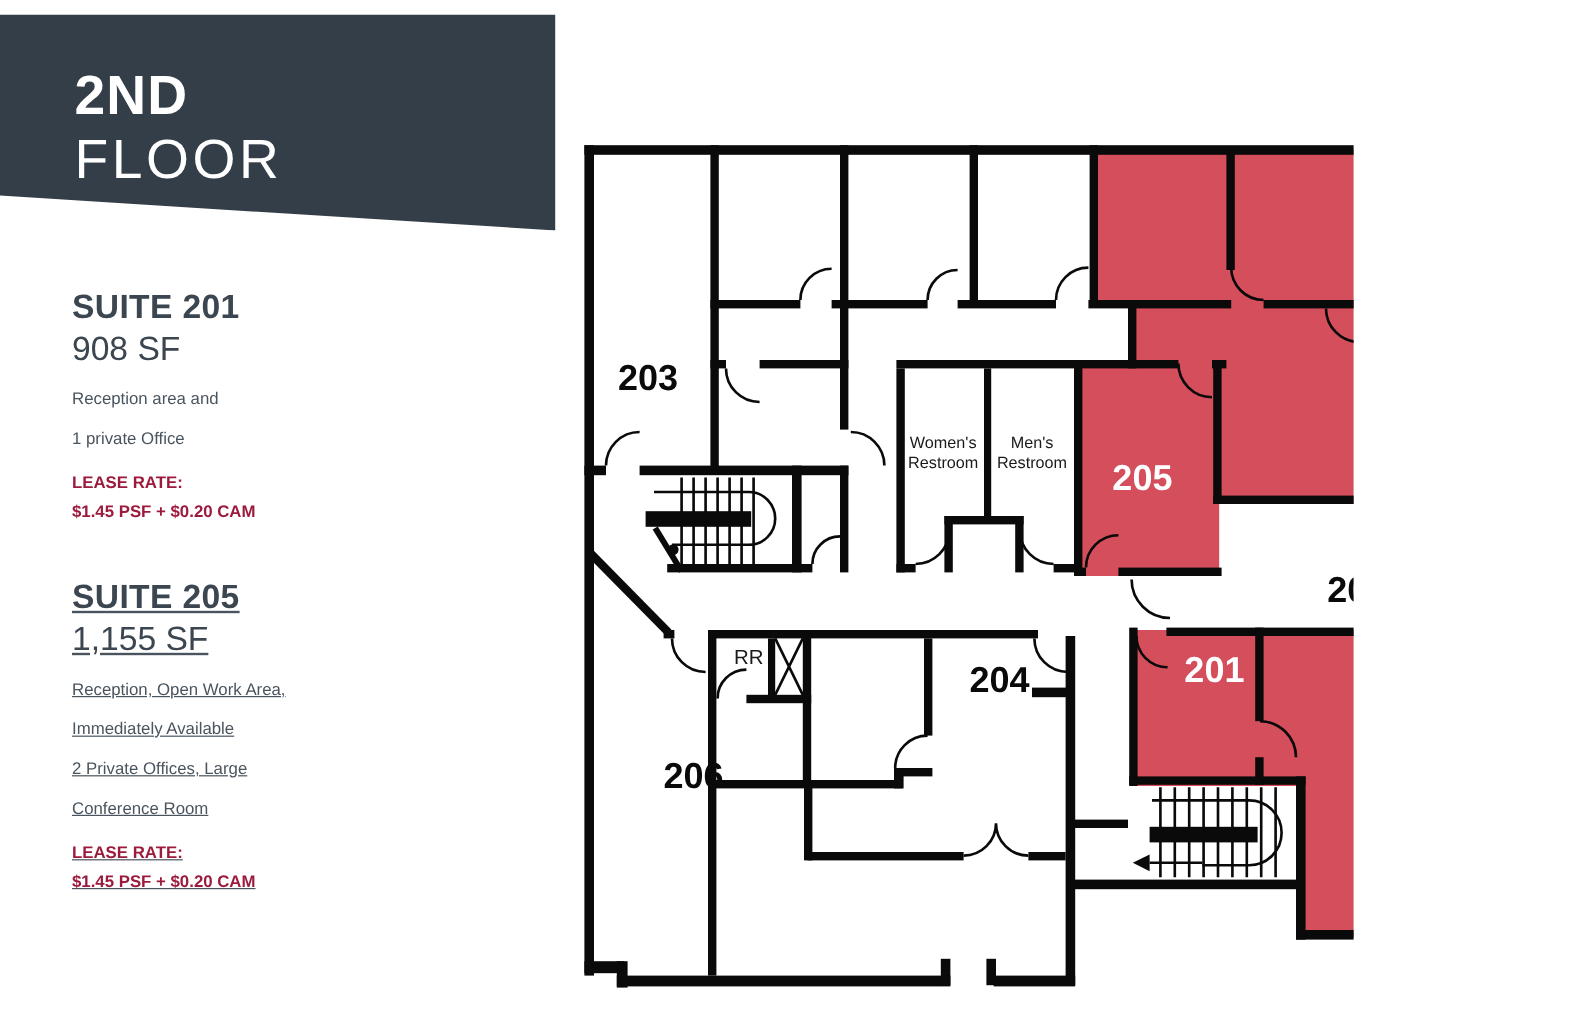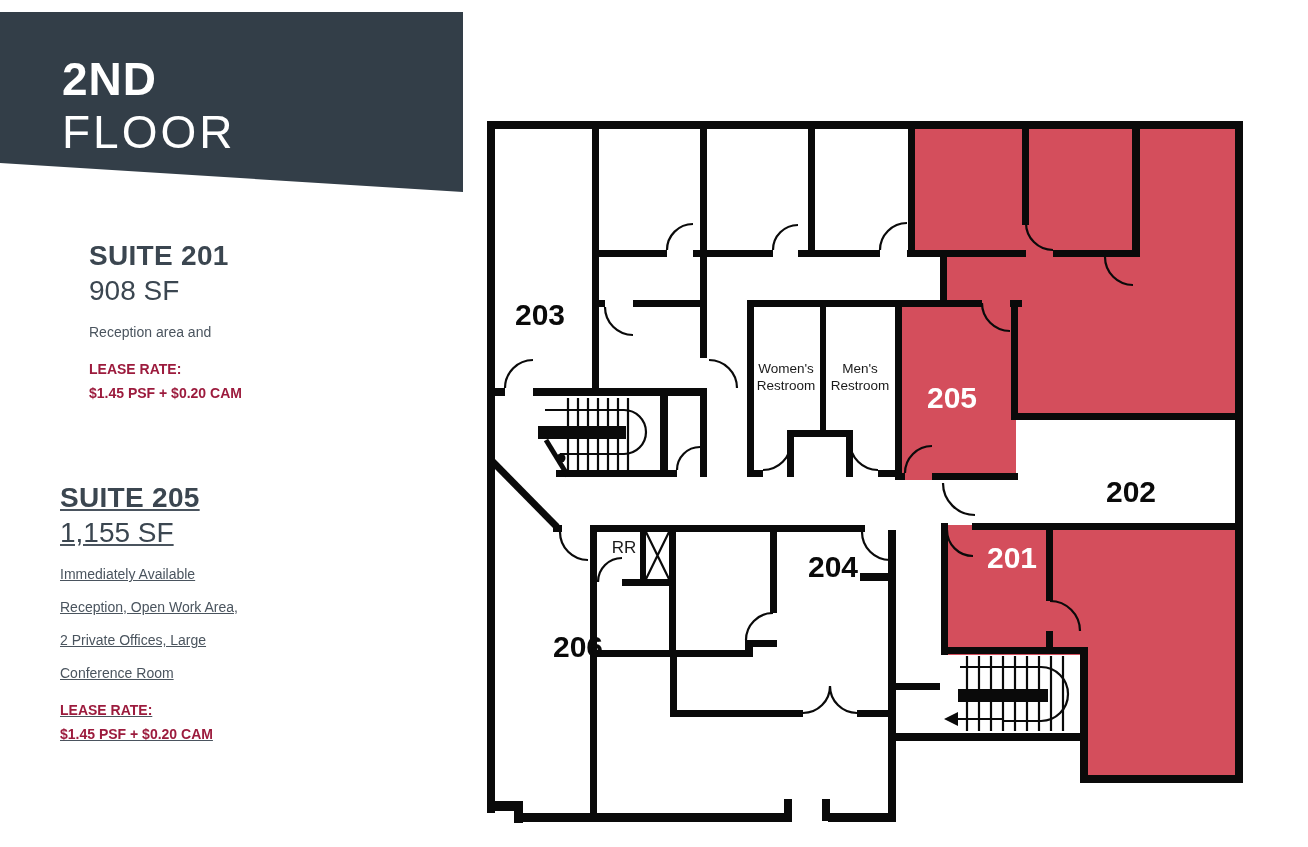--- a/index.html
+++ b/index.html
@@ -1,34 +1,34 @@
 <!DOCTYPE html>
 <html style="--banner-bg: #333e48; --heading: #3b4650; --body: #4a545e; --accent: #9c1b3d; --red: #d44e5c; --wall: #0a0a0a;"><head>
 <meta charset="utf-8">
 <style>
   :root{
     --banner-bg:#333e48; --heading:#3b4650; --body:#4a545e;
     --accent:#9c1b3d; --red:#d44e5c; --wall:#0a0a0a;
   }
   html,body{margin:0;padding:0;background:#fff;}
-  #canvas{position:relative;width:1308px;height:847px;background:#fff;overflow:hidden;
+  #canvas{position:relative;width:1128px;height:847px;background:#fff;overflow:hidden;
           font-family:"Liberation Sans","DejaVu Sans",sans-serif;}
 
   
   .banner{position:absolute;left:0;top:0;width:463px;height:200px;
           background:var(--banner-bg);
           clip-path:polygon(0 6%,100% 6%,100% 96%,0 81.5%);}
   .banner .l1{position:absolute;left:62px;top:52px;color:#fff;font-size:46px;
               font-weight:700;letter-spacing:1px;}
   .banner .l2{position:absolute;left:62px;top:105px;color:#fff;font-size:46px;
               font-weight:300;letter-spacing:3px;text-align:right;}
 
   
   .suite{position:absolute;left:60px;width:390px;color:var(--body);}
-  #suite201{top:240px;margin-left:29px;} #suite205{top:482px;text-decoration:underline;}
+  #suite201{top:240px;} #suite205{top:482px;text-decoration:underline;}
   .suite-name{font-size:28px;font-weight:700;color:var(--heading);letter-spacing:.3px;}
   .suite-area{font-size:28px;font-weight:300;color:var(--heading);margin-top:3px;}
   .suite-desc{margin-top:9px;}
   .desc-line{font-size:14px;line-height:33px;font-weight:400;}
   .lease{margin-top:8px;color:var(--accent);font-weight:700;}
   .lease div{font-size:14px;line-height:24px;}
 
   
   svg{position:absolute;left:0;top:0;}
   .wall{fill:var(--wall);}
@@ -48,33 +48,34 @@
   <div class="banner">
     <div class="l1">2ND</div>
     <div class="l2">FLOOR</div>
   </div>
 
   <div class="suite" id="suite201">
     <div class="suite-name">SUITE 201</div>
     <div class="suite-area">908 SF</div>
     <div class="suite-desc">
       <div class="desc-line">Reception area and</div>
+      <div class="desc-line">1 private Office</div>
     </div>
     <div class="lease">
       <div>LEASE RATE:</div>
       <div>$1.45 PSF + $0.20 CAM</div>
     </div>
   </div>
 
   <div class="suite" id="suite205">
     <div class="suite-name">SUITE 205</div>
     <div class="suite-area">1,155 SF</div>
     <div class="suite-desc">
+      <div class="desc-line">Reception, Open Work Area,</div>
       <div class="desc-line">Immediately Available</div>
-      <div class="desc-line">Reception, Open Work Area,</div>
       <div class="desc-line">2 Private Offices, Large</div>
       <div class="desc-line">Conference Room</div>
     </div>
     <div class="lease">
       <div>LEASE RATE:</div>
       <div>$1.45 PSF + $0.20 CAM</div>
     </div>
   </div>
 
   <svg width="1308" height="847" viewBox="0 0 1308 847">

